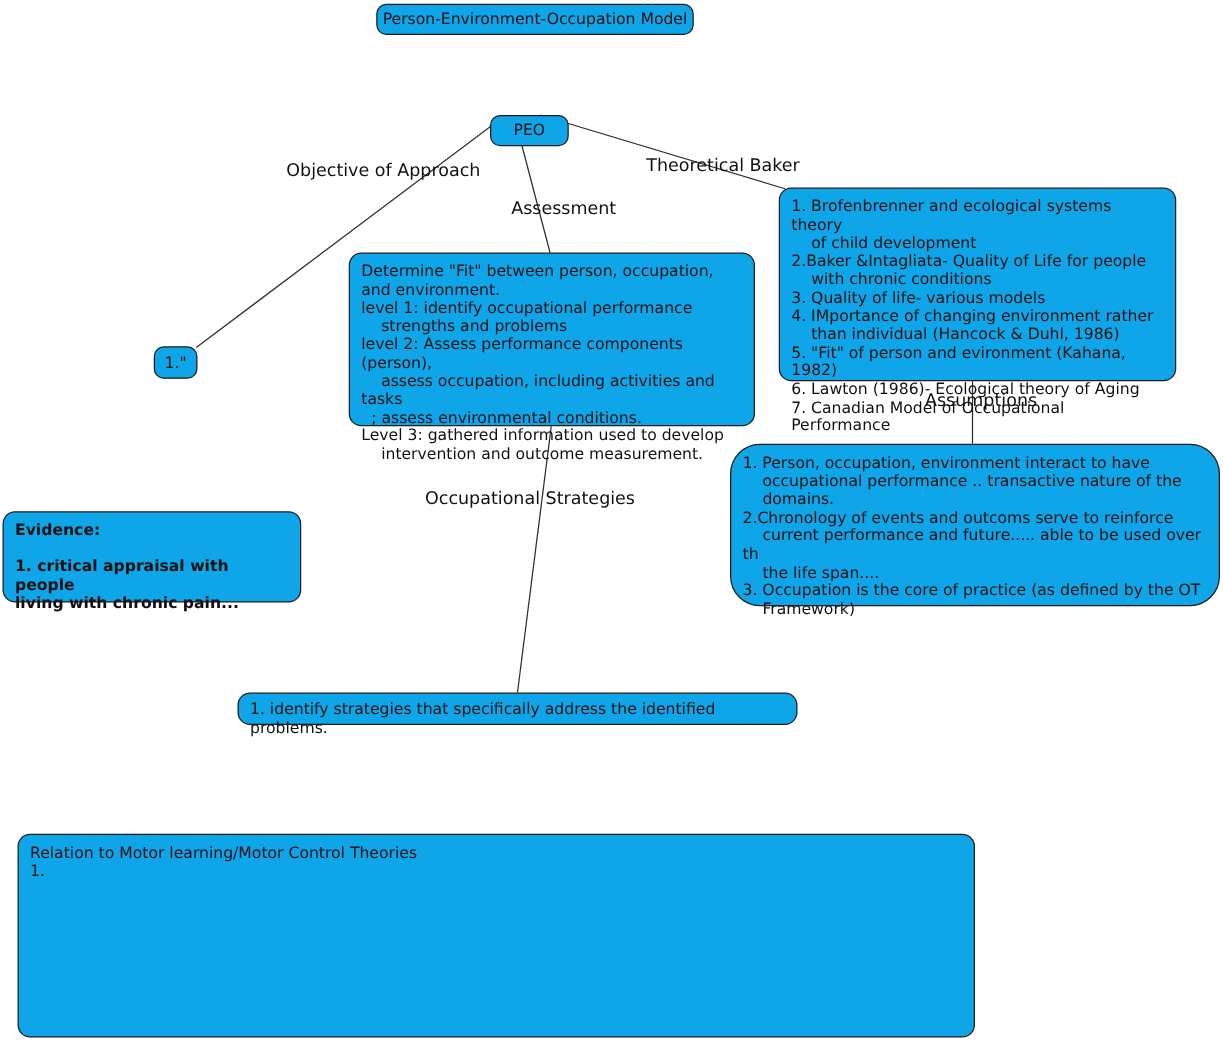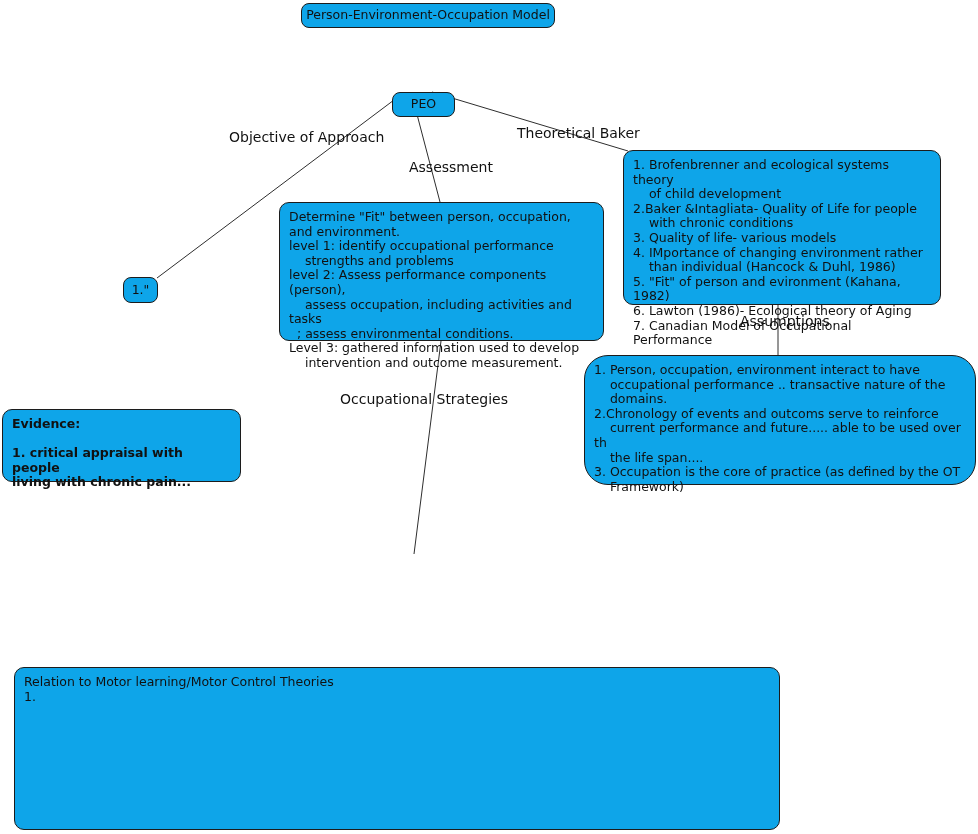--- a/index.html
+++ b/index.html
@@ -104,17 +104,18 @@
     current performance and future..... able to be used over th
     the life span....
 3. Occupation is the core of practice (as defined by the OT
     Framework)</div>
 
   <div class="node" style="left:2px; top:409px; width:239px; height:73px;font-weight:bold;">Evidence:
 
 1. critical appraisal with people
 living with chronic pain...</div>
 
+  <div class="node" style="left:190px; top:554px; width:448px; height:26px; padding-top:5px;">1. identify strategies that specifically address the identified problems.</div>
 
   <div class="node" style="left:14px; top:667px; width:766px; height:163px;">Relation to Motor learning/Motor Control Theories
 1.</div>
 
 </div>
 
 </body></html>

